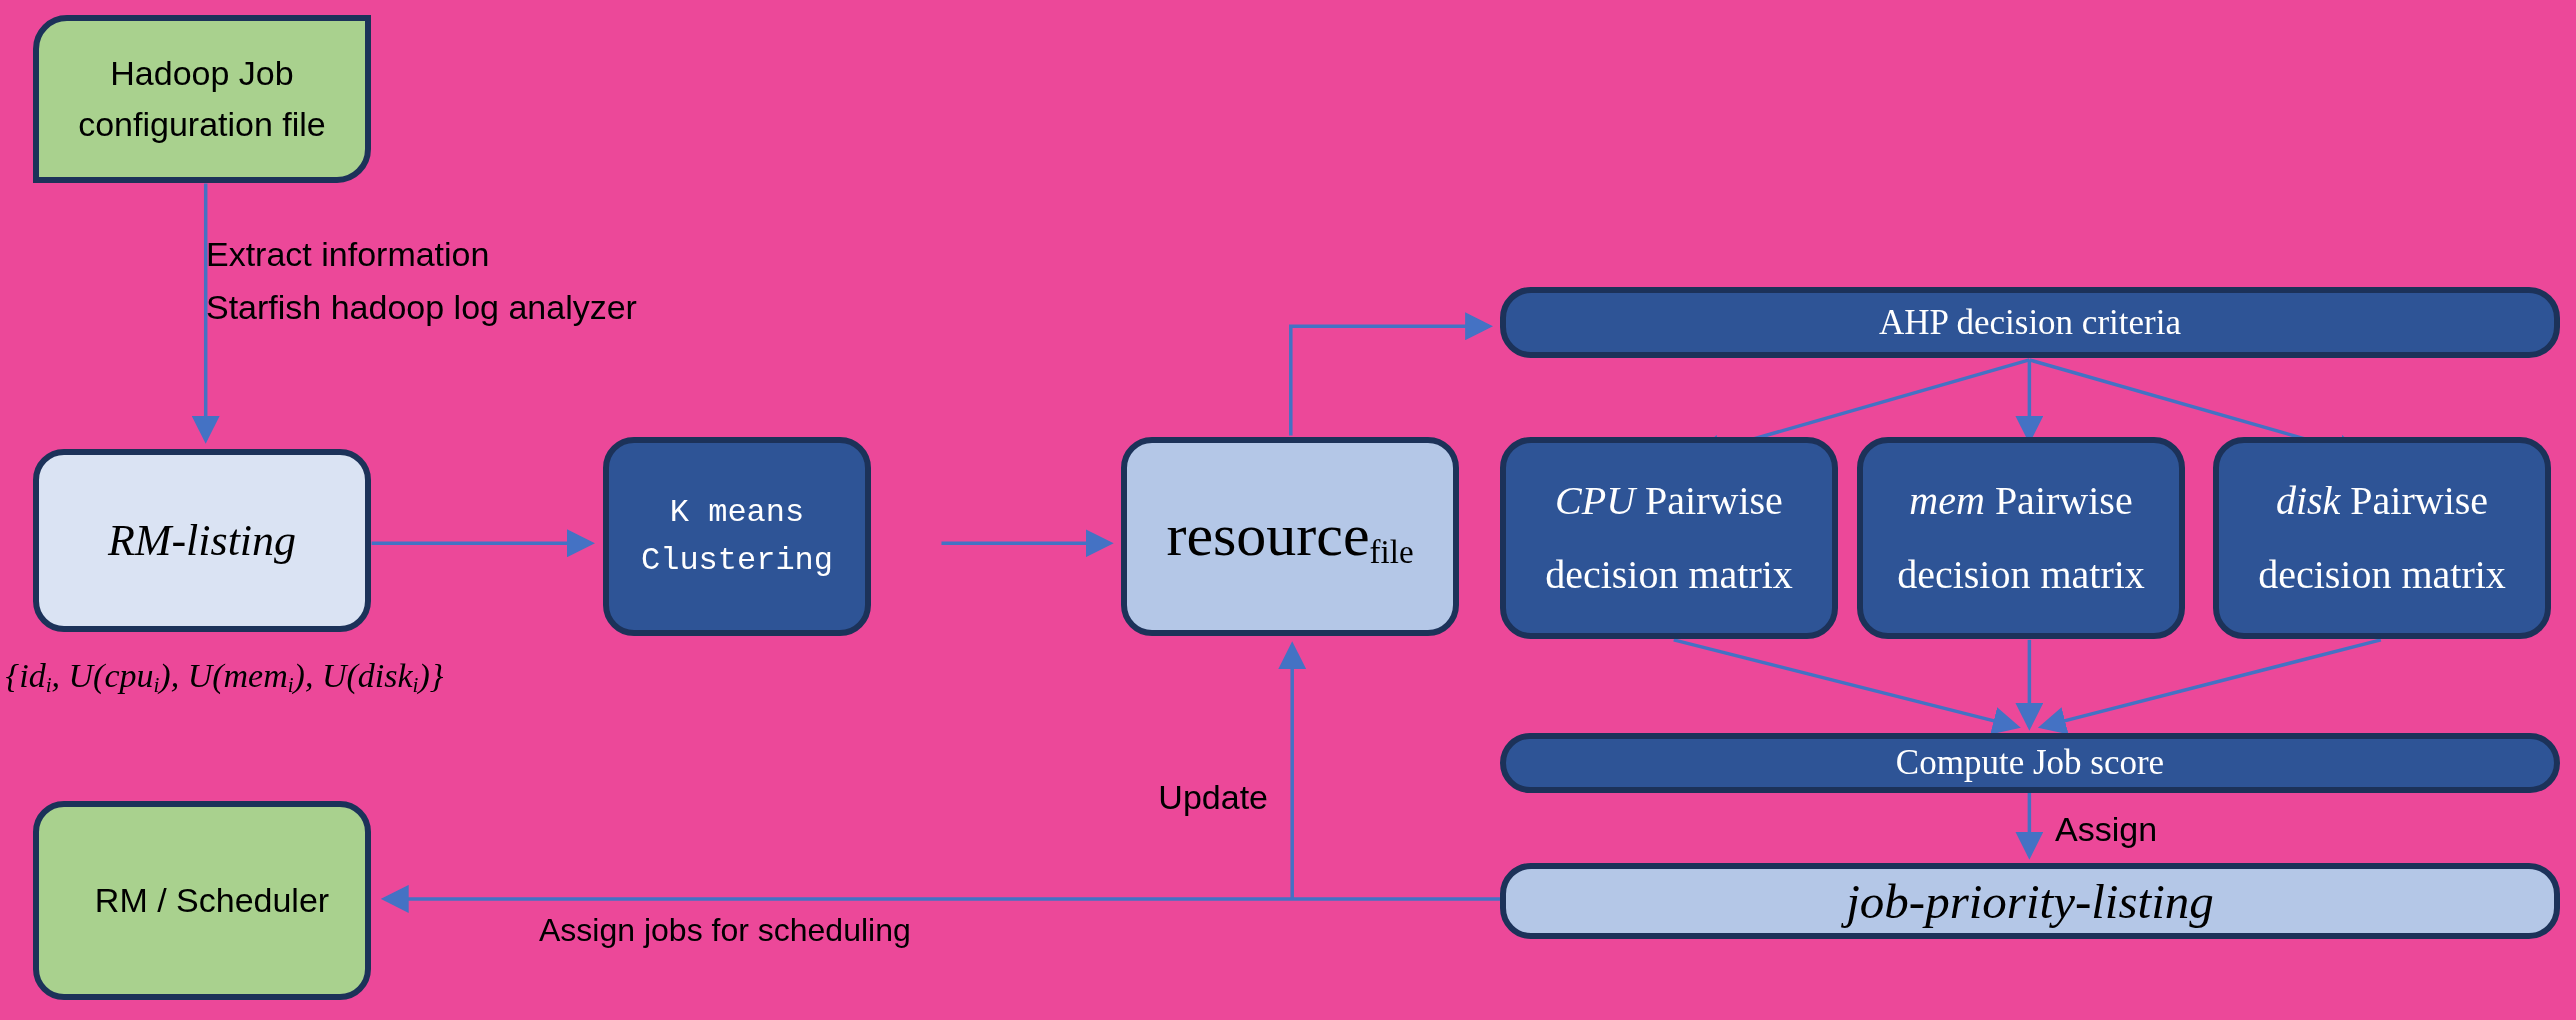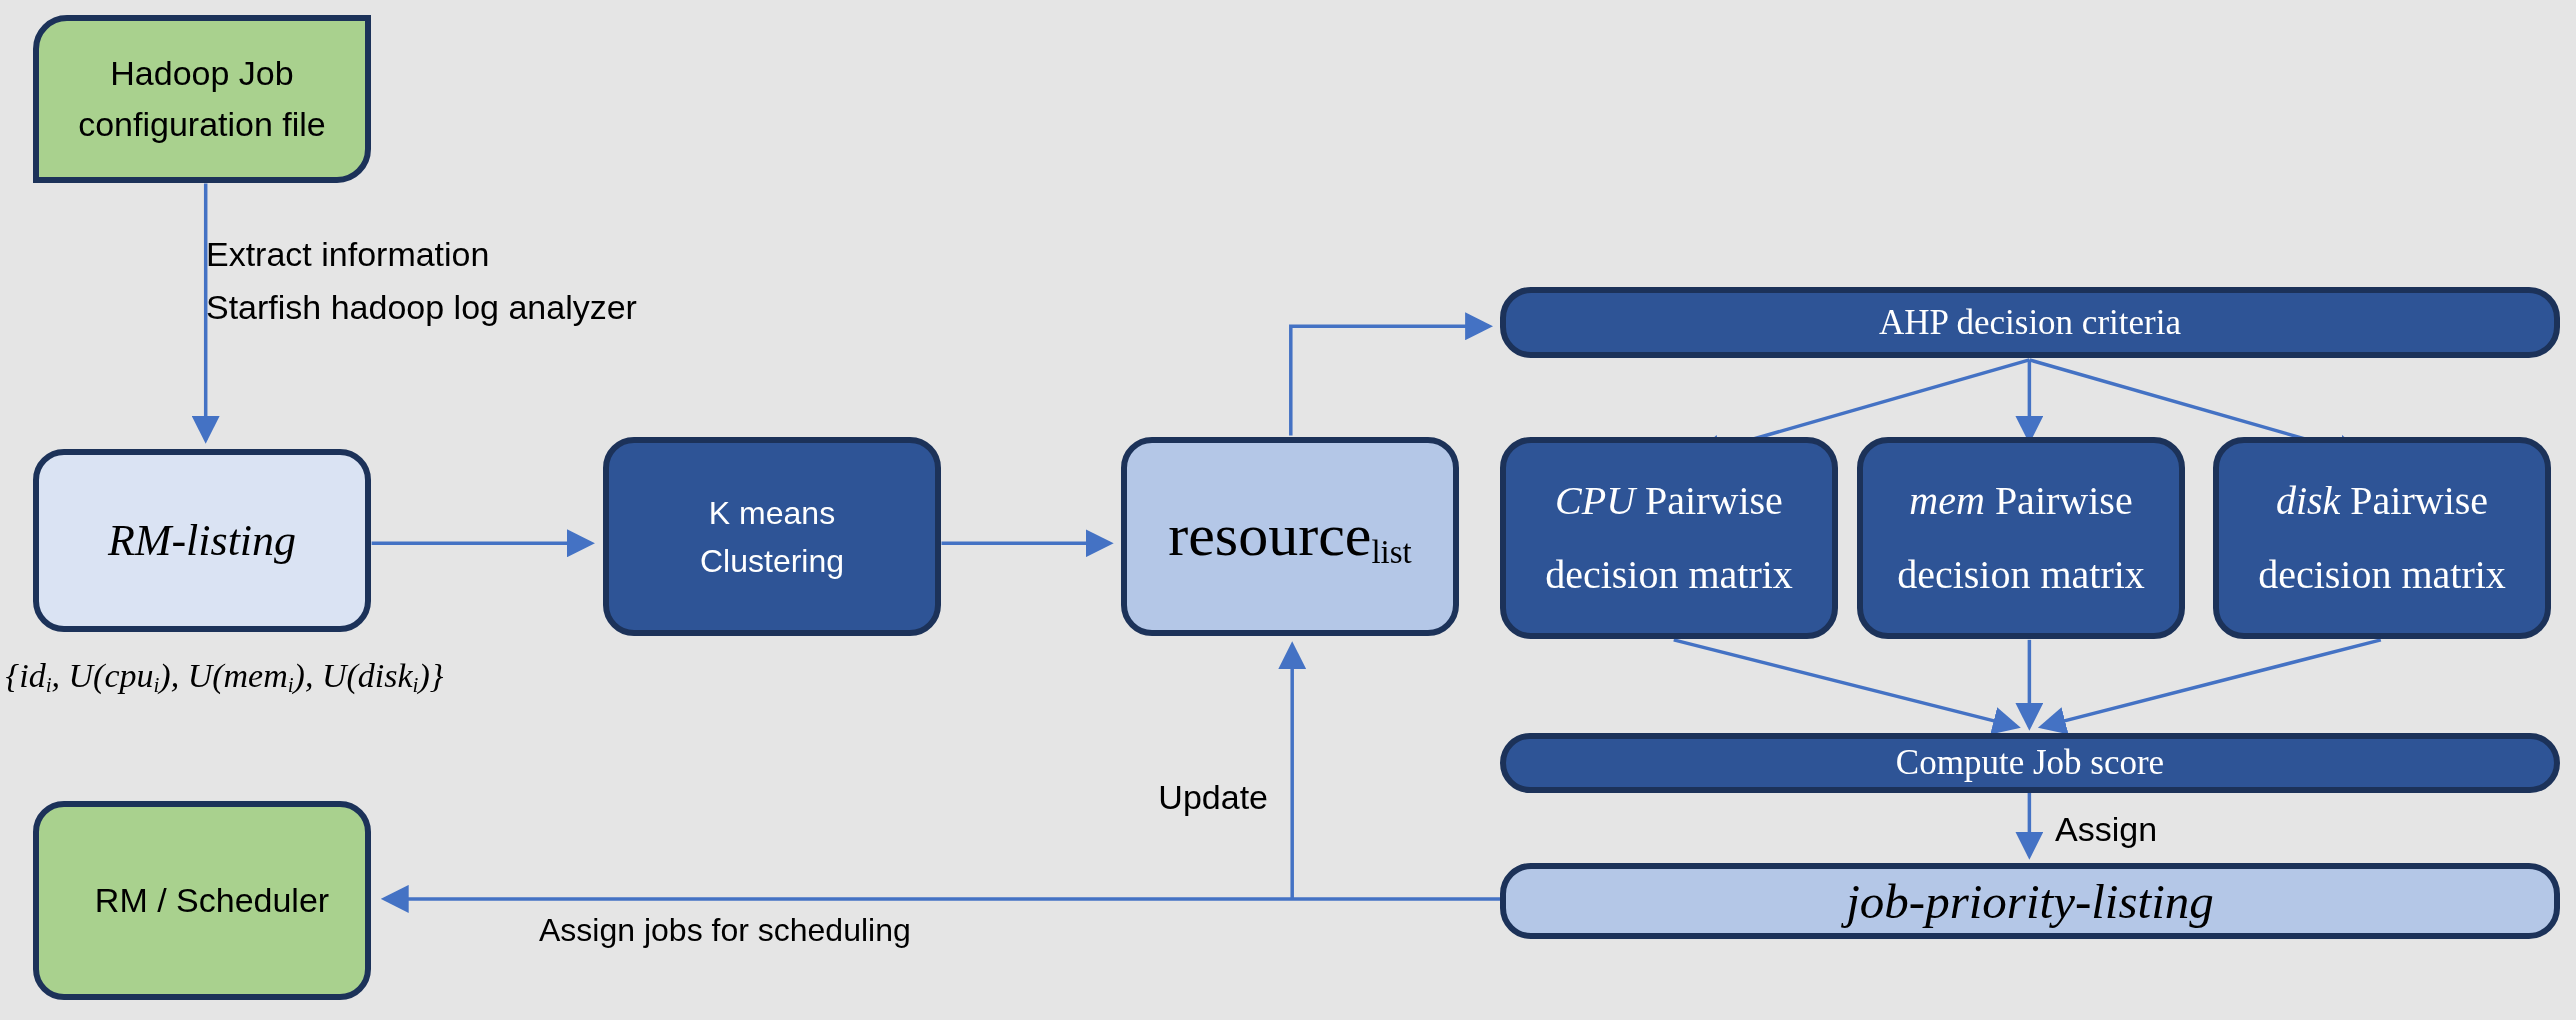--- a/index.html
+++ b/index.html
@@ -9,21 +9,21 @@
     --pale-blue-fill:#dae3f3;
     --navy-border:#1c3259;
     --arrow-blue:#4472c4;
     --text-dark:#000000;
     --text-light:#ffffff;
   }
   html,body{margin:0;padding:0;background:#ffffff;}
   #canvas{
     position:relative;
     width:2576px;height:1020px;
-    background:#e5e5e5;
+    background:#ec4899;
     font-family:"Liberation Sans",sans-serif;
     overflow:hidden;
   }
   #edges{position:absolute;left:0;top:0;width:2576px;height:1020px;pointer-events:none;}
   .edge{stroke:var(--arrow-blue);stroke-width:5;fill:none;}
   #ah path{fill:var(--arrow-blue);}
   .node{
     position:absolute;
     box-sizing:border-box;
     display:flex;flex-direction:column;
@@ -85,27 +85,27 @@
 
   <div class="node green sans48" style="left:33px;top:15.4px;width:338px;height:168px;border-radius:34px 0 34px 0;">
     <div>Hadoop Job</div>
     <div>configuration file</div>
   </div>
 
   <div class="node paleblue serif-big-italic" style="left:33px;top:449px;width:338px;height:183px;">
     <div>RM-listing</div>
   </div>
 
-  <div class="node dark sans46" style="left:603px;top:437px;width:338px;height:199px;">
+  <div class="node dark sans46" style="left:603px;top:437px;width:268px;height:199px;font-family:Liberation Mono, monospace;">
     <div>K means</div>
     <div>Clustering</div>
   </div>
 
   <div class="node lightblue serif-resource" style="left:1121px;top:437px;width:338px;height:199px;">
-    <div><span>resource</span><span class="sub-list">list</span></div>
+    <div><span>resource</span><span class="sub-list">file</span></div>
   </div>
 
   <div class="node dark serif-bar" style="left:1500px;top:287px;width:1060px;height:71px;">
     <div>AHP decision criteria</div>
   </div>
 
   <div class="node dark serif-matrix" style="left:1500px;top:437px;width:338px;height:202px;">
     <div><span class="em">CPU</span> <span>Pairwise</span></div>
     <div>decision matrix</div>
   </div>

